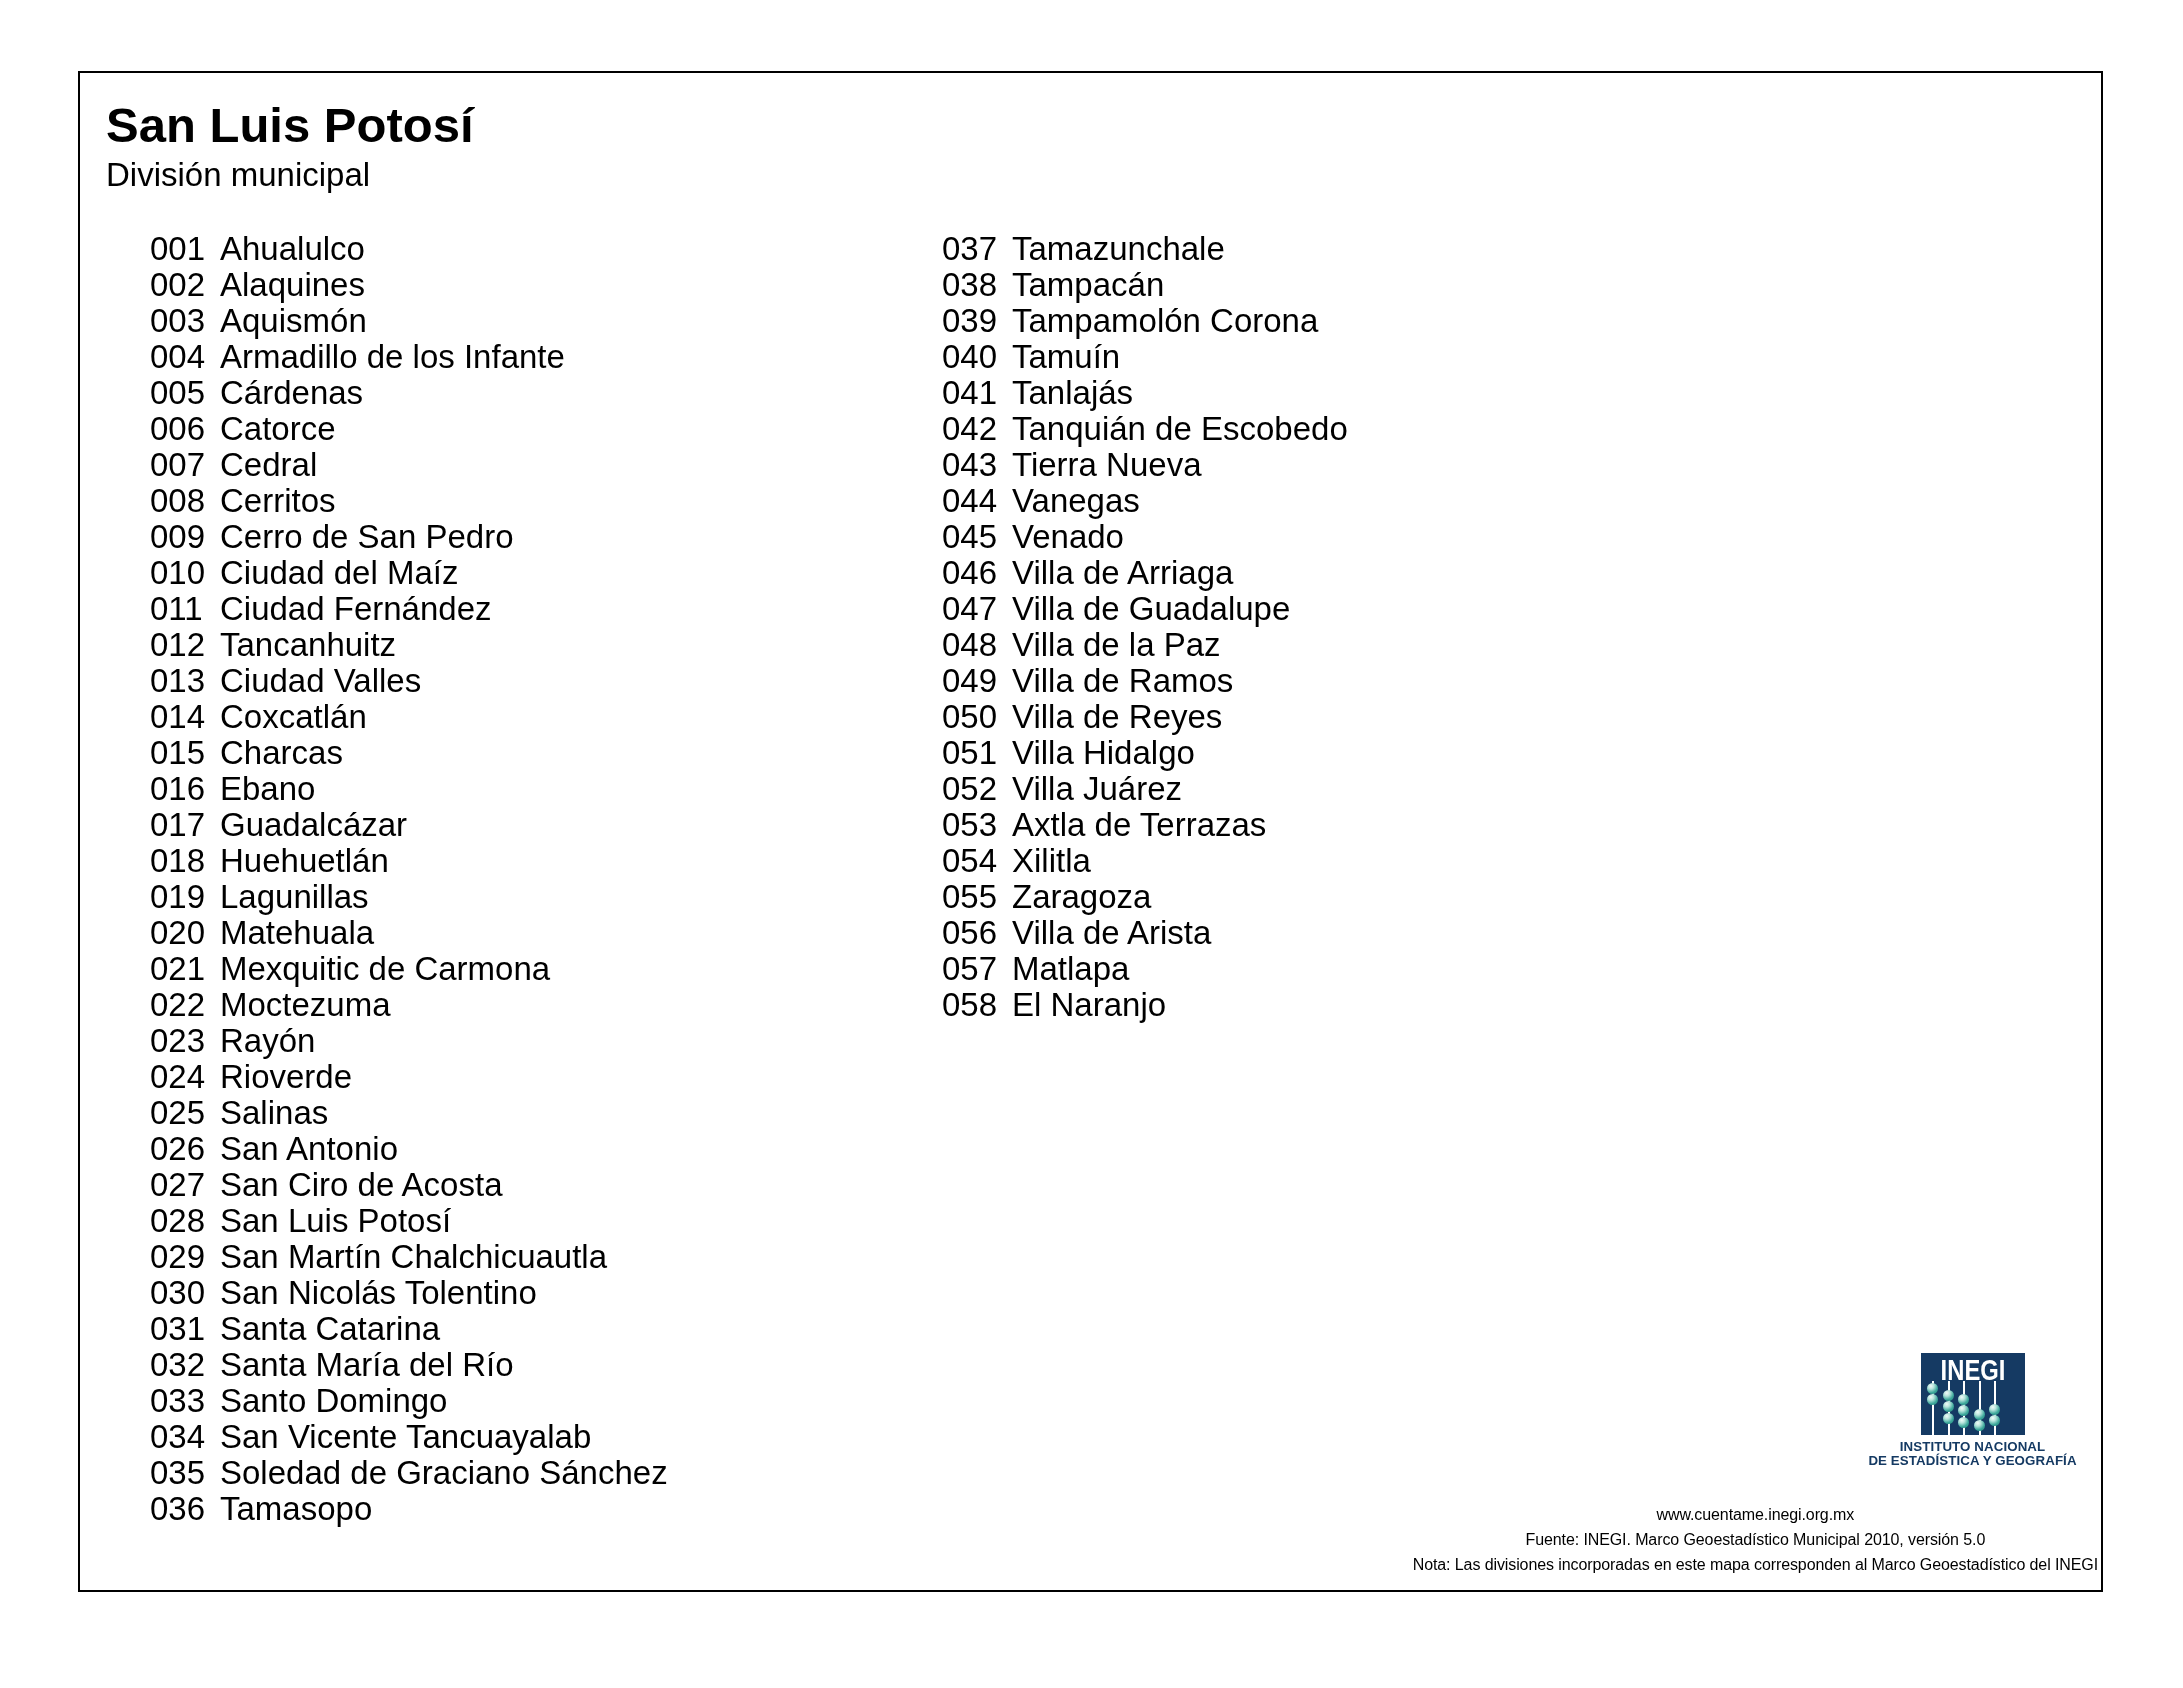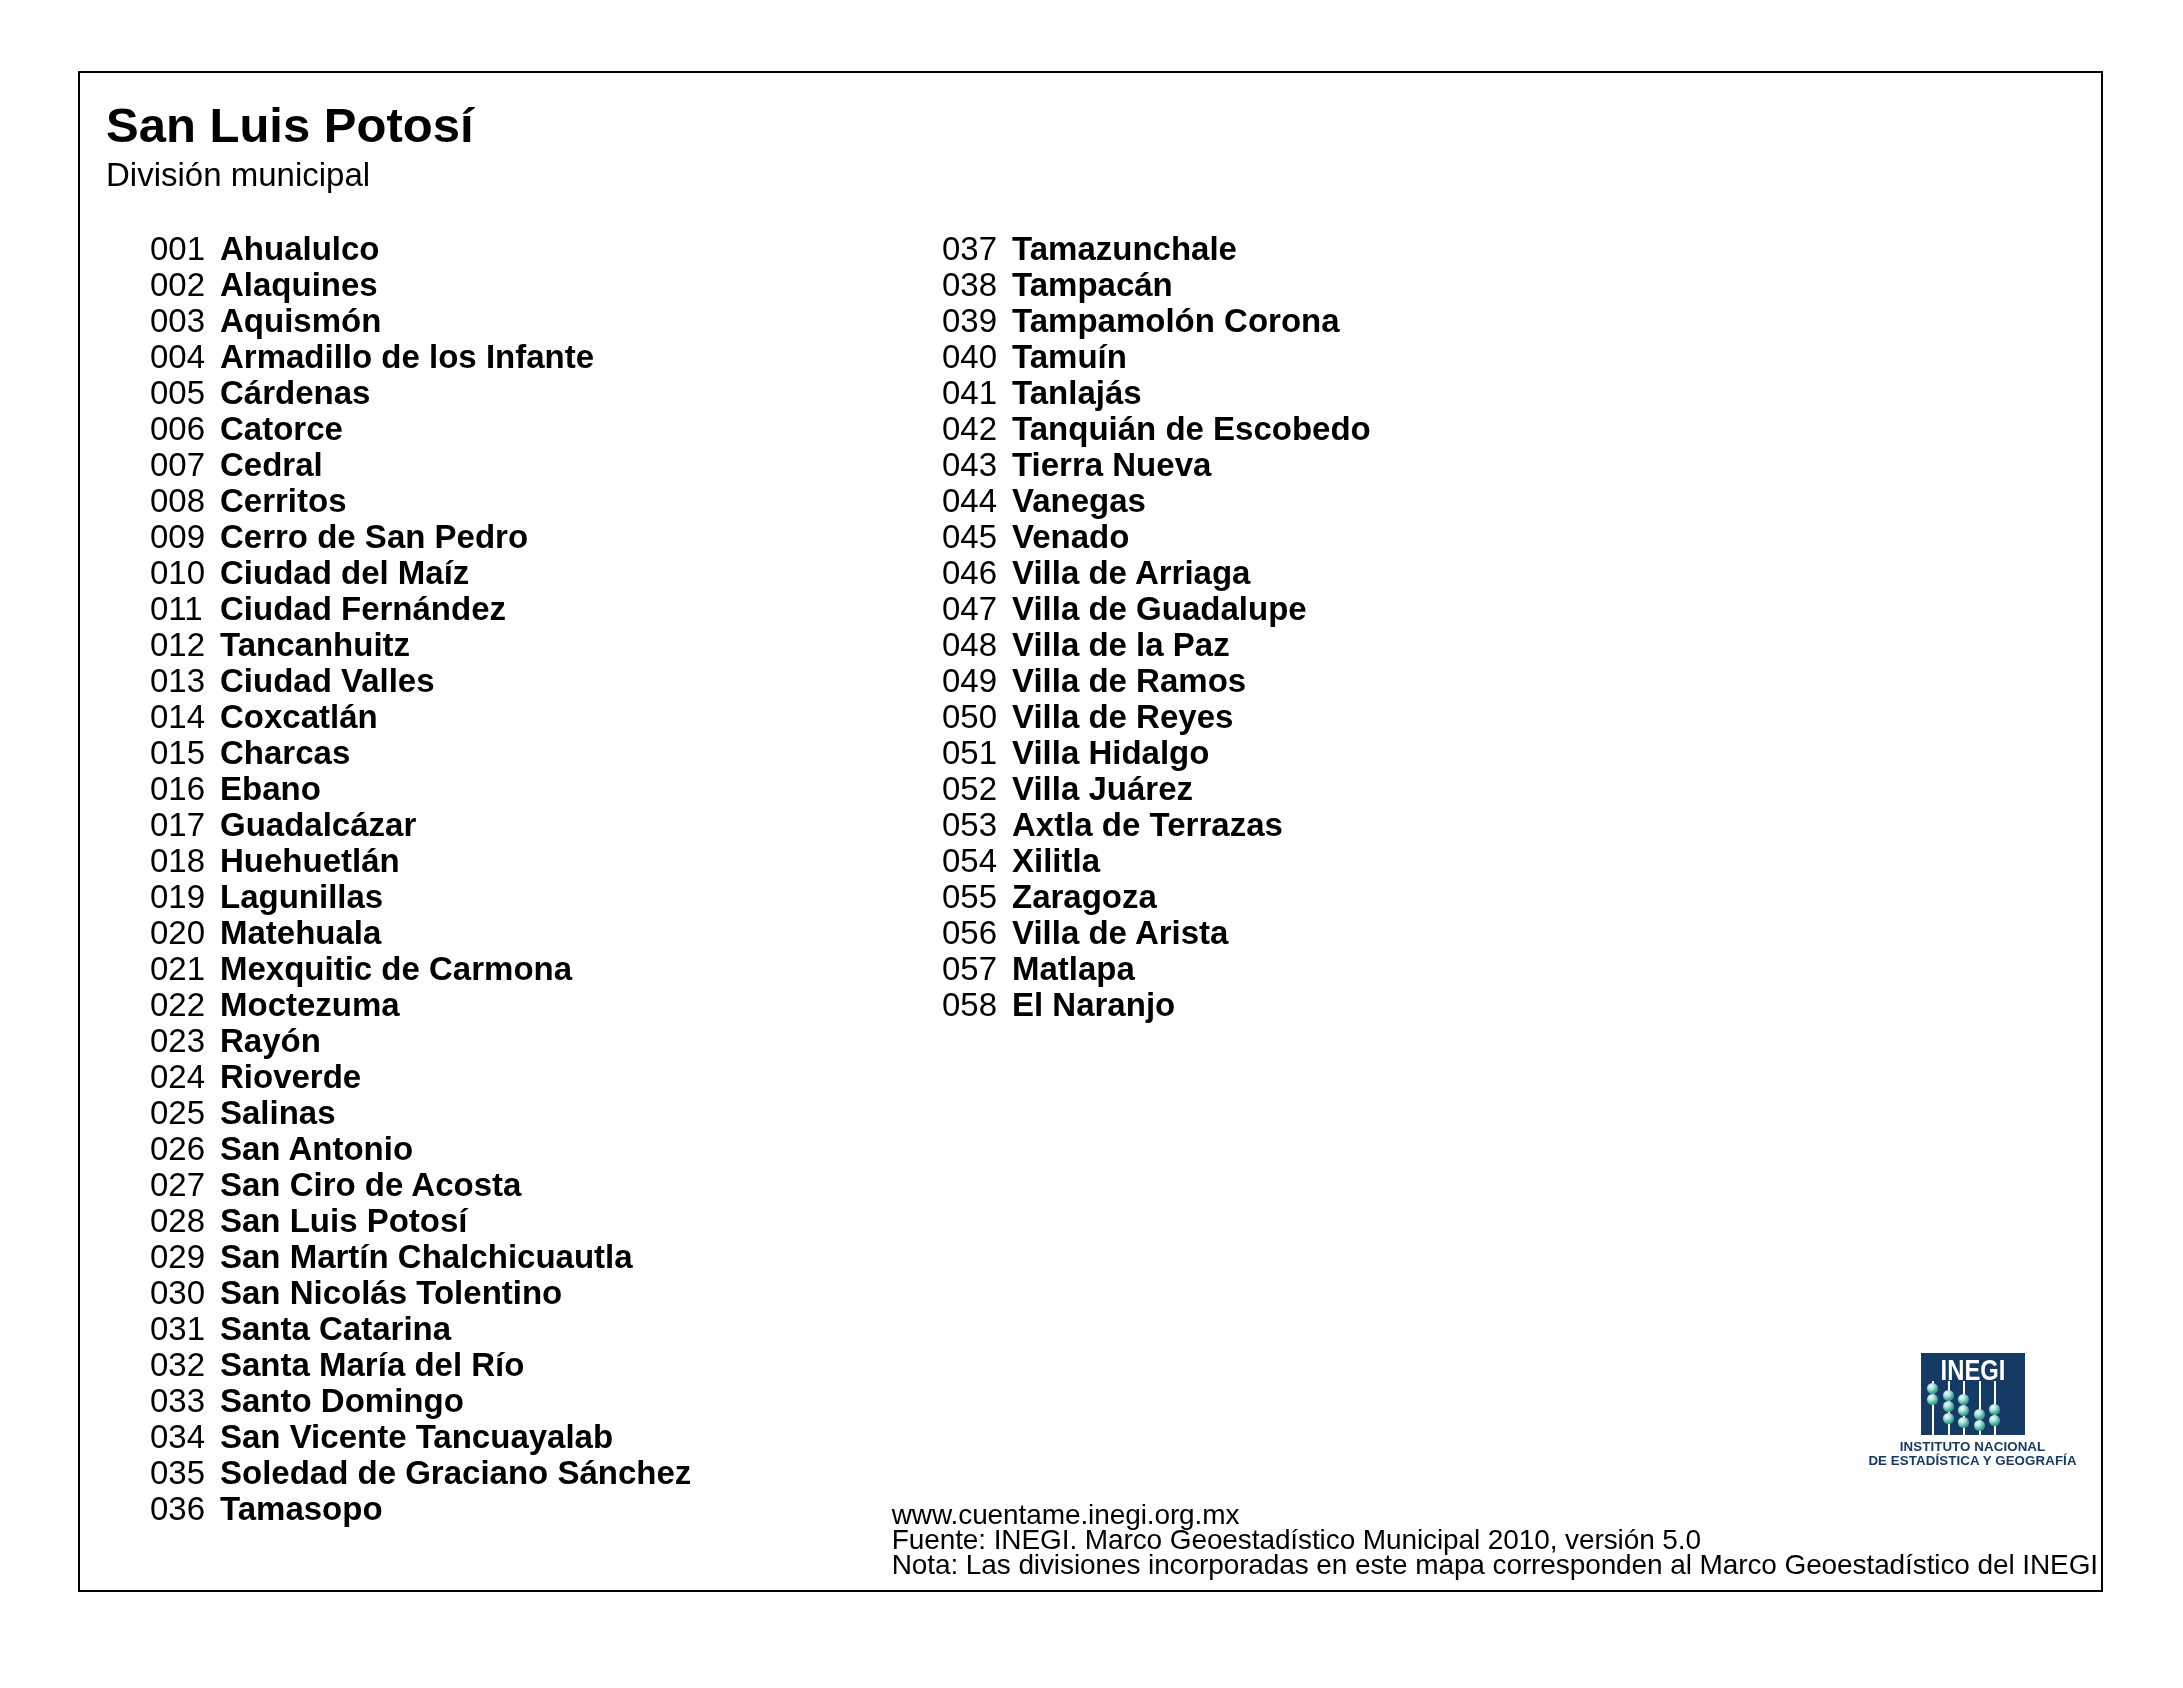--- a/index.html
+++ b/index.html
@@ -31,25 +31,25 @@
   }
   .col{
     position:absolute;top:231px;
     font-size:33px;line-height:36px;
     white-space:nowrap;
   }
   .col-1{left:106px;}
   .col-2{left:898px;}
   .row{display:flex;}
   .num{display:inline-block;width:70px;flex:0 0 70px;margin-left:44px;}
-  .name{display:inline-block;font-weight:bold;}
+  .name{display:inline-block;}
   .footer{
     position:absolute;right:85px;top:1502px;
-    text-align:left;
-    font-size:28px;line-height:25px;
+    text-align:center;
+    font-size:16px;line-height:25px;
     letter-spacing:-0.1px;
     white-space:nowrap;
   }
   
   .logo{
     position:absolute;left:1863px;top:1353px;width:219px;
     text-align:center;
   }
   .logo-mark{
     position:relative;

